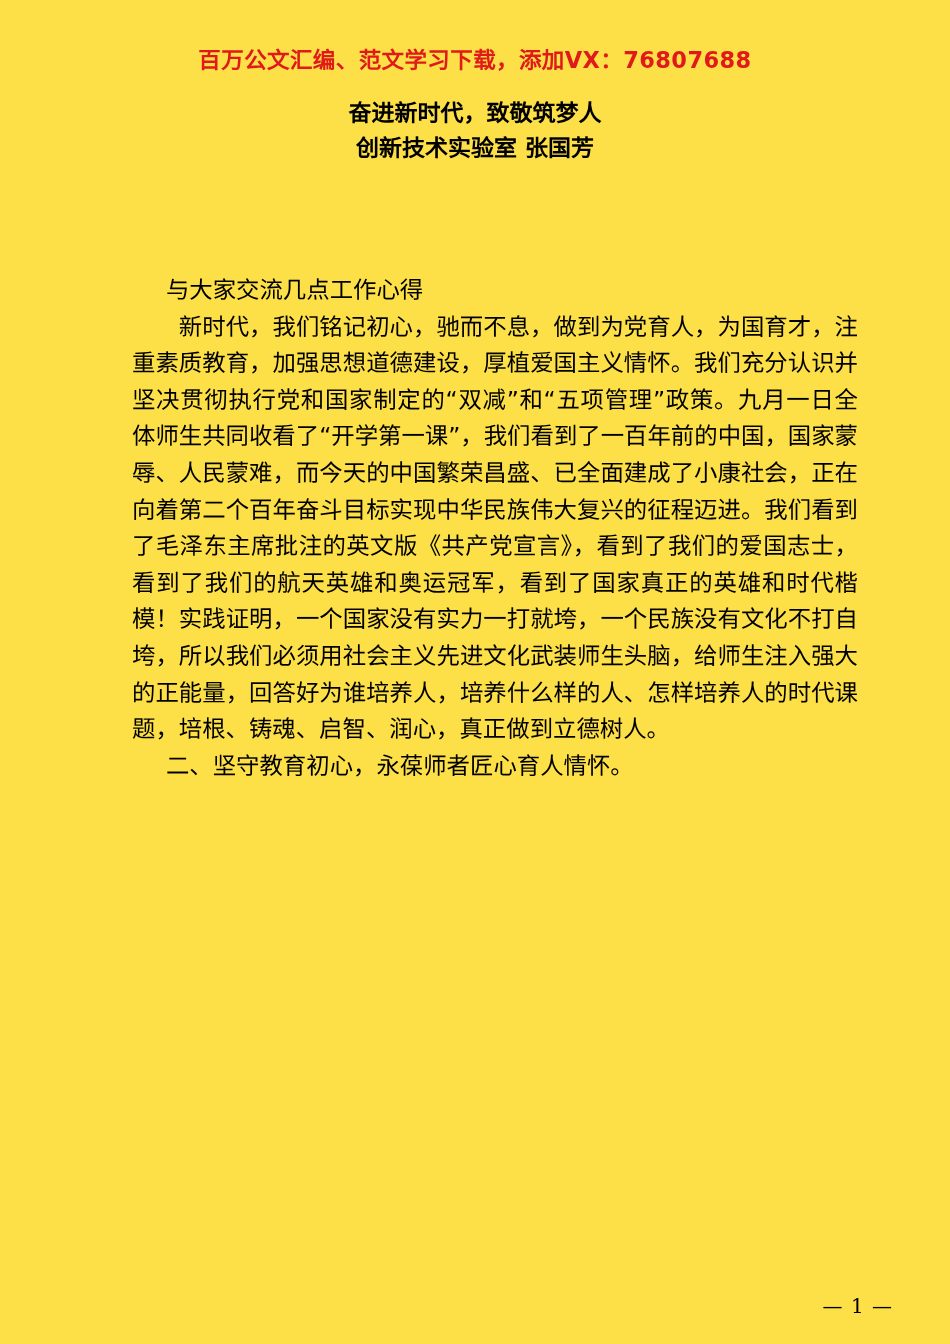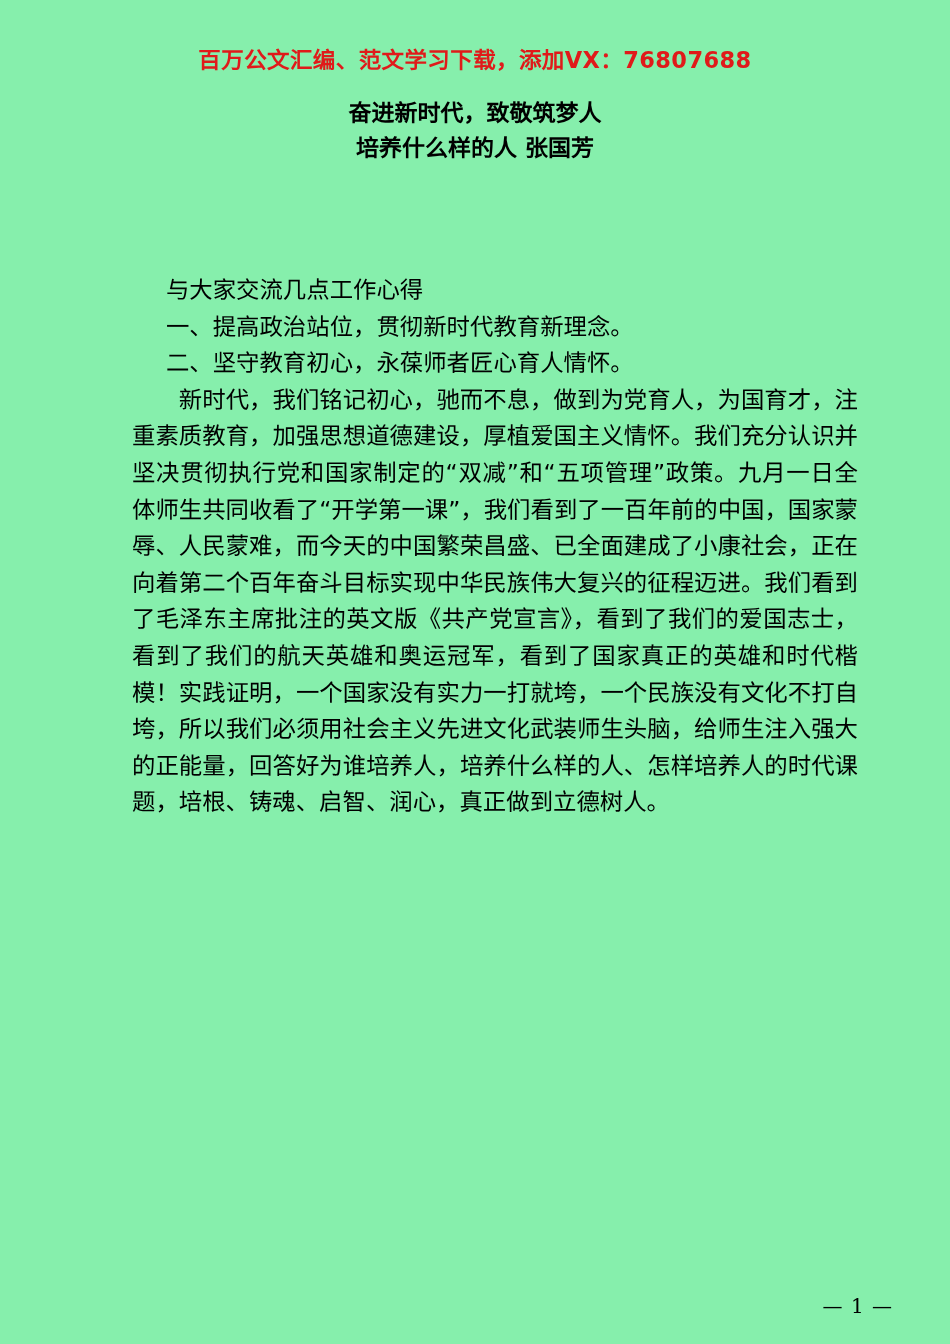--- a/index.html
+++ b/index.html
@@ -10,21 +10,21 @@
   }
   body {
     font-family: "DejaVu Sans", "Liberation Sans", sans-serif;
     color: #000000;
     -webkit-font-smoothing: antialiased;
   }
   .page {
     position: relative;
     width: 950px;
     height: 1344px;
-    background: #86efac;
+    background: #fde047;
     box-sizing: border-box;
     overflow: hidden;
   }
 
   
   .promo-bar {
     position: absolute;
     top: 42px;
     left: 0;
     width: 950px;
@@ -100,27 +100,26 @@
 <body>
 
 <div class="page">
 
   <div class="promo-bar">
     <span class="promo-text">百万公文汇编、范文学习下载，添加VX：76807688</span>
   </div>
 
   <div class="title-block">
     <div class="title-line">奋进新时代，致敬筑梦人</div>
-    <div class="title-line">培养什么样的人  张国芳</div>
+    <div class="title-line">创新技术实验室  张国芳</div>
   </div>
 
   <div class="body-block">
     <p class="para first-line-narrow">与大家交流几点工作心得</p>
-    <p class="para first-line-narrow">一、提高政治站位，贯彻新时代教育新理念。</p>
+    <p class="para">新时代，我们铭记初心，驰而不息，做到为党育人，为国育才，注重素质教育，加强思想道德建设，厚植爱国主义情怀。我们充分认识并坚决贯彻执行党和国家制定的“双减”和“五项管理”政策。九月一日全体师生共同收看了“开学第一课”，我们看到了一百年前的中国，国家蒙辱、人民蒙难，而今天的中国繁荣昌盛、已全面建成了小康社会，正在向着第二个百年奋斗目标实现中华民族伟大复兴的征程迈进。我们看到了毛泽东主席批注的英文版《共产党宣言》，看到了我们的爱国志士，看到了我们的航天英雄和奥运冠军，看到了国家真正的英雄和时代楷模！实践证明，一个国家没有实力一打就垮，一个民族没有文化不打自垮，所以我们必须用社会主义先进文化武装师生头脑，给师生注入强大的正能量，回答好为谁培养人，培养什么样的人、怎样培养人的时代课题，培根、铸魂、启智、润心，真正做到立德树人。</p>
     <p class="para first-line-narrow">二、坚守教育初心，永葆师者匠心育人情怀。</p>
-    <p class="para">新时代，我们铭记初心，驰而不息，做到为党育人，为国育才，注重素质教育，加强思想道德建设，厚植爱国主义情怀。我们充分认识并坚决贯彻执行党和国家制定的“双减”和“五项管理”政策。九月一日全体师生共同收看了“开学第一课”，我们看到了一百年前的中国，国家蒙辱、人民蒙难，而今天的中国繁荣昌盛、已全面建成了小康社会，正在向着第二个百年奋斗目标实现中华民族伟大复兴的征程迈进。我们看到了毛泽东主席批注的英文版《共产党宣言》，看到了我们的爱国志士，看到了我们的航天英雄和奥运冠军，看到了国家真正的英雄和时代楷模！实践证明，一个国家没有实力一打就垮，一个民族没有文化不打自垮，所以我们必须用社会主义先进文化武装师生头脑，给师生注入强大的正能量，回答好为谁培养人，培养什么样的人、怎样培养人的时代课题，培根、铸魂、启智、润心，真正做到立德树人。</p>
   </div>
 
   <div class="footer">
     <span class="page-number">— 1 —</span>
   </div>
 
 </div>
 
 </body></html>

